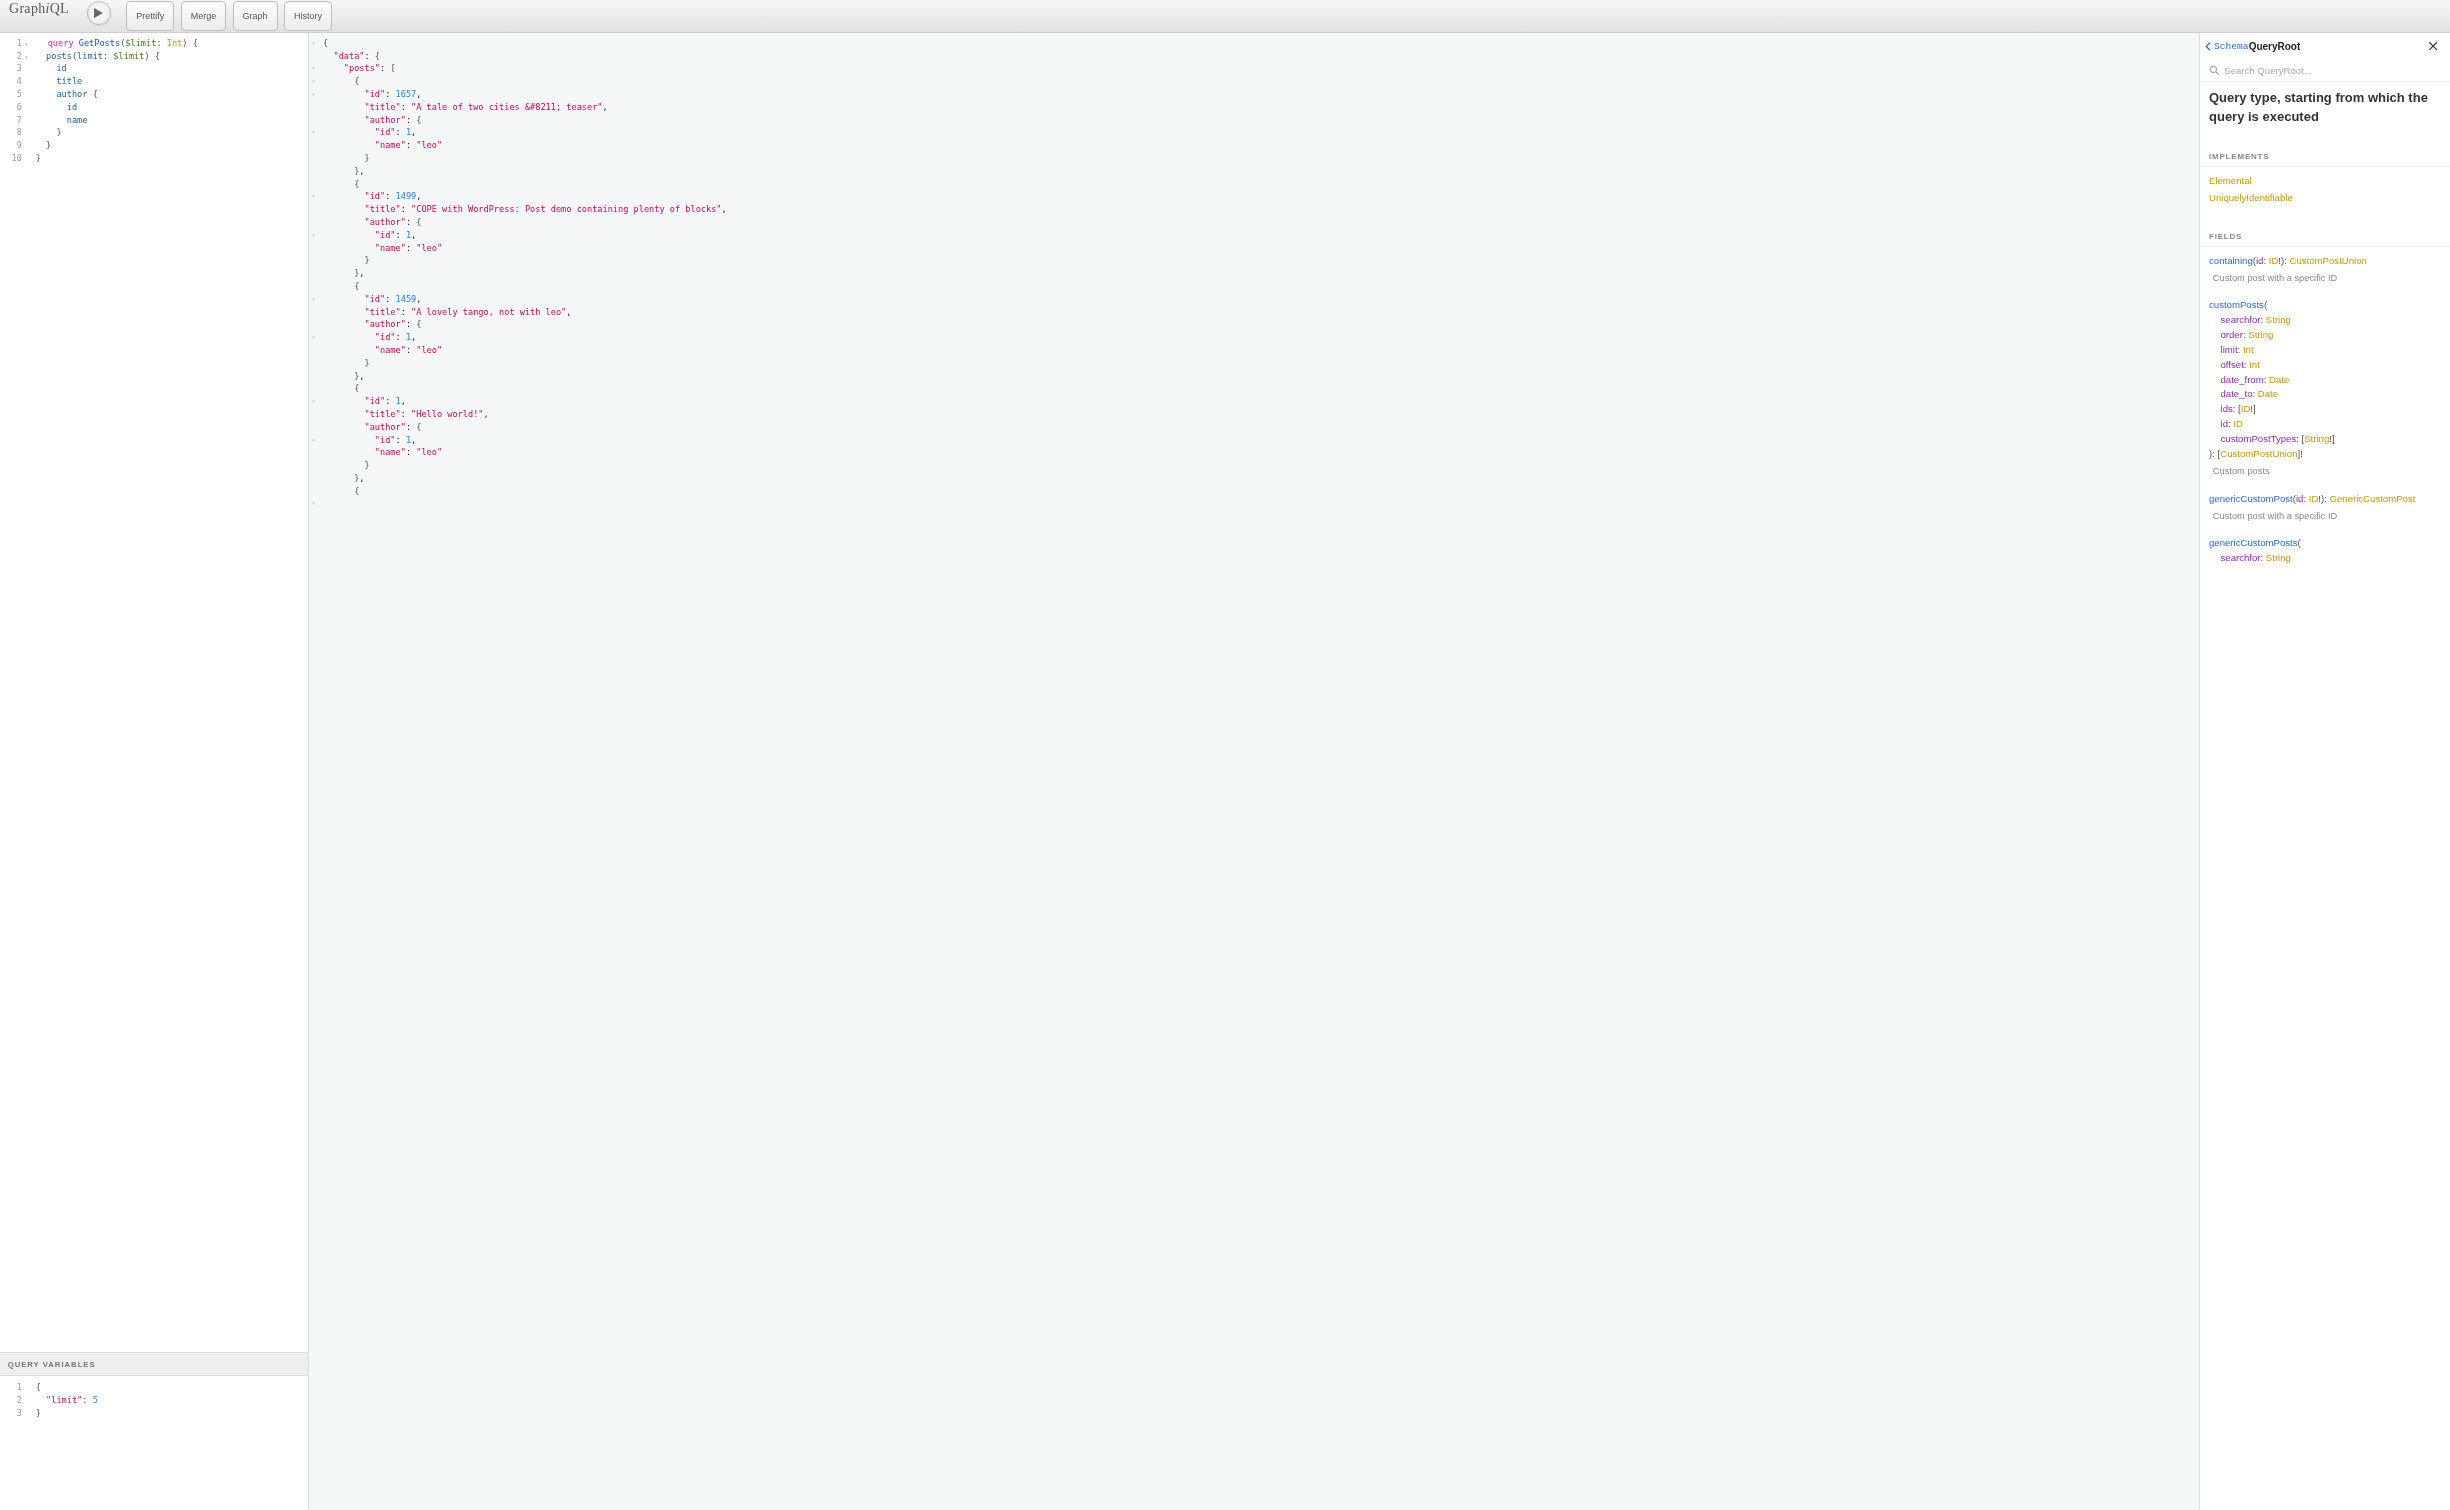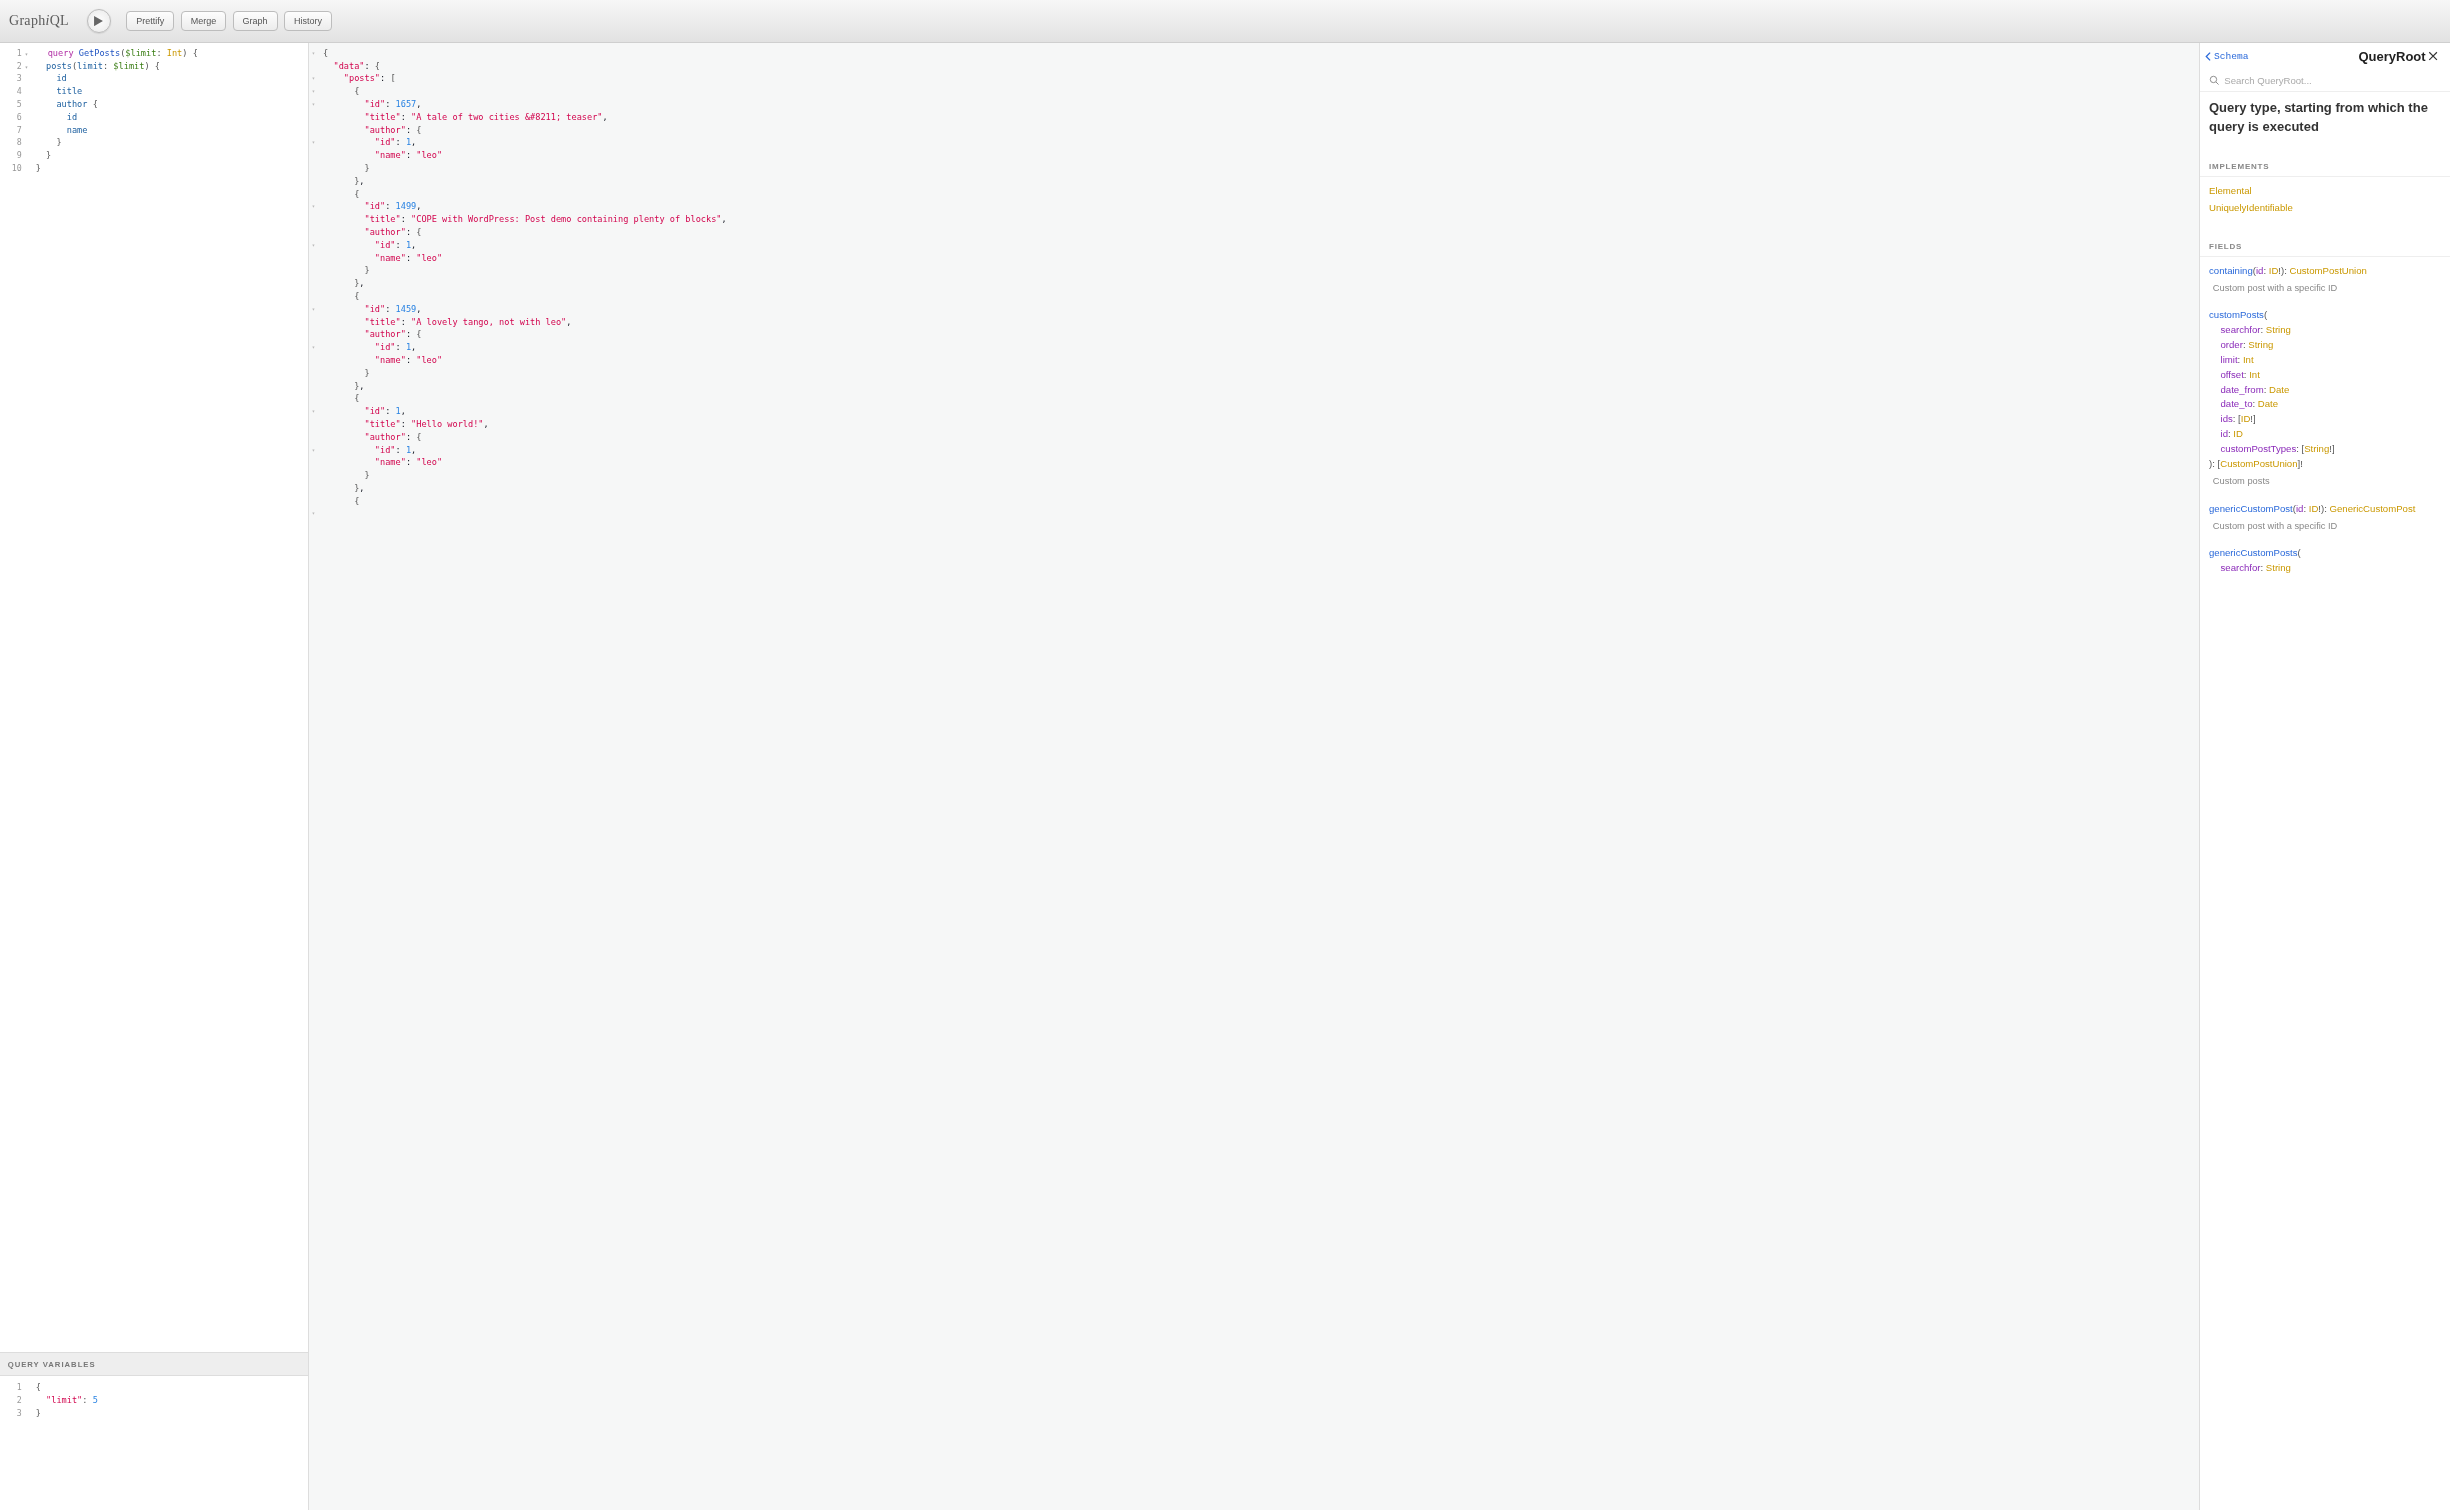--- a/index.html
+++ b/index.html
@@ -1,20 +1,20 @@
 <!DOCTYPE html>
 <html style="font-size:10.2px"><head>
 <meta charset="utf-8">
 <style>
 * { box-sizing: border-box; margin: 0; padding: 0; }
 body { font-family: -apple-system, BlinkMacSystemFont, "Segoe UI", Helvetica, Arial, sans-serif; font-size: 9px; color: #141823; background: #fff; overflow: hidden; }
 .app { display: flex; flex-direction: column; height: 100vh; width: 100vw; }
 
 
-.topbar { display: flex; align-items: center; gap: 6.4px; padding: 21px 9px; background: linear-gradient(#f7f7f7,#e2e2e2); border-bottom: 0.6px solid #cfcfcf; height: 33px; }
+.topbar { display: flex; gap: 6.4px; padding: 1px 9px; background: linear-gradient(#f7f7f7,#e2e2e2); border-bottom: 0.6px solid #cfcfcf; height: 33px; }
 .logo { font-family: Georgia, "Times New Roman", serif; font-size: 14px; letter-spacing: 0.3px; color: #5b5b5b; margin-right: 11.5px; }
 .logo .i { font-style: italic; }
 .run-btn { width: 24px; height: 24px; border-radius: 50%; border: 0.6px solid #bcbcbc; background: radial-gradient(#fdfdfd,#e9e9e9); display:flex; align-items:center; justify-content:center; cursor:pointer; margin-right: 9px; box-shadow: 0 0.6px 1.3px rgba(0,0,0,0.15);}
 .run-btn svg { fill:#666; }
 .tb-btn { padding: 3.8px 9px; border:0.6px solid #bdbdbd; background: linear-gradient(#fdfdfd,#ececec); border-radius: 4px; color:#555; font-size:9px; cursor:pointer; }
 
 .main { flex: 1; display: flex; overflow:hidden; }
 
 
 .left-col { flex: 0 0 309px; display:flex; flex-direction:column; border-right: 0.6px solid #ddd; min-width:0;}
@@ -33,21 +33,21 @@
 
 .result-col { flex: 1; background:#f6f7f7; display:flex; overflow:auto; border-right:0.6px solid #ddd; min-width:0;}
 .result-col .fold-gutter{ flex:0 0 9px; padding-top:3.8px; color:#bbb; font-size:5.7px; text-align:center; user-select:none; font-family: Menlo, Consolas, monospace;}
 .result-col .fold-gutter div{height:12.8px;line-height:12.8px;}
 .result-code { flex:1; font-family: Menlo, Consolas, monospace; font-size:8.6px; line-height:12.8px; padding:3.8px 5.1px; white-space:pre-wrap; word-break:break-word;}
 
 
 .docs-col { flex: 0 0 250px; display:flex; flex-direction:column; background:#fff; overflow:auto;}
 .docs-header { display:flex; align-items:center; padding: 6.4px 9px 6.4px 5.1px; }
 .back-link { display:flex; align-items:center; gap:2.6px; color:#2a69da; font-size:9.6px; cursor:pointer;font-family:Liberation Mono, monospace; }
-.docs-title { flex:1; text-align:right; font-weight:700; font-size:13px; color:#222;}
+.docs-title { flex:1; text-align:left; font-weight:700; font-size:10px; color:#222;}
 .close-x { font-size:12.8px; color:#333; cursor:pointer; padding:0 2.6px;}
 .search-row { display:flex; align-items:center; gap:5.1px; padding: 3.8px 9px 5.1px; border-bottom:0.6px solid #eee;}
 .search-row svg{ flex:none; }
 .search-input { flex:1; border:none; outline:none; font-size:9.6px; color:#333;}
 .search-input::placeholder{ color:#aaa;}
 .docs-desc { padding:7.7px 9px 10.2px; font-size:13px; color:#333; line-height:1.4;font-weight:bold; }
 .docs-section-h { padding:5.1px 9px; font-size:8px; letter-spacing:0.8px; color:#888; font-weight:700; border-bottom:0.6px solid #eee;margin-top:11px;}
 .docs-body { padding: 6.4px 9px 25.5px; font-size:9.6px; line-height:1.55;}
 .type-link{ color:#ca9800; cursor:pointer;}
 .field-link{ color:#2a69da; cursor:pointer;}

